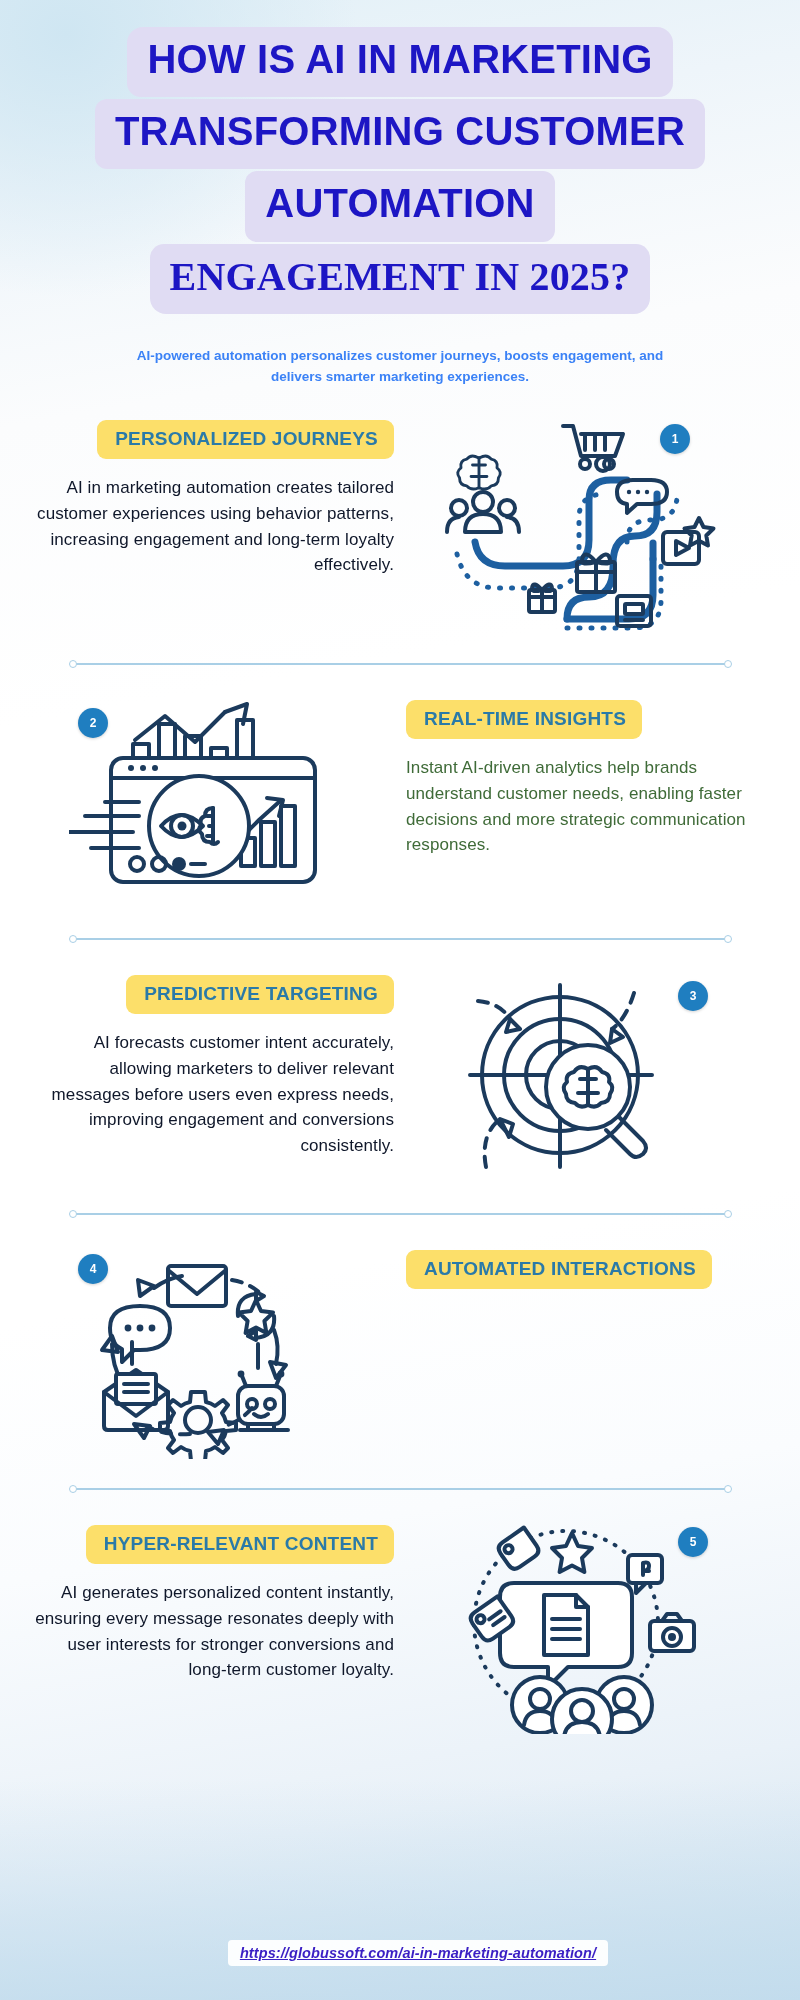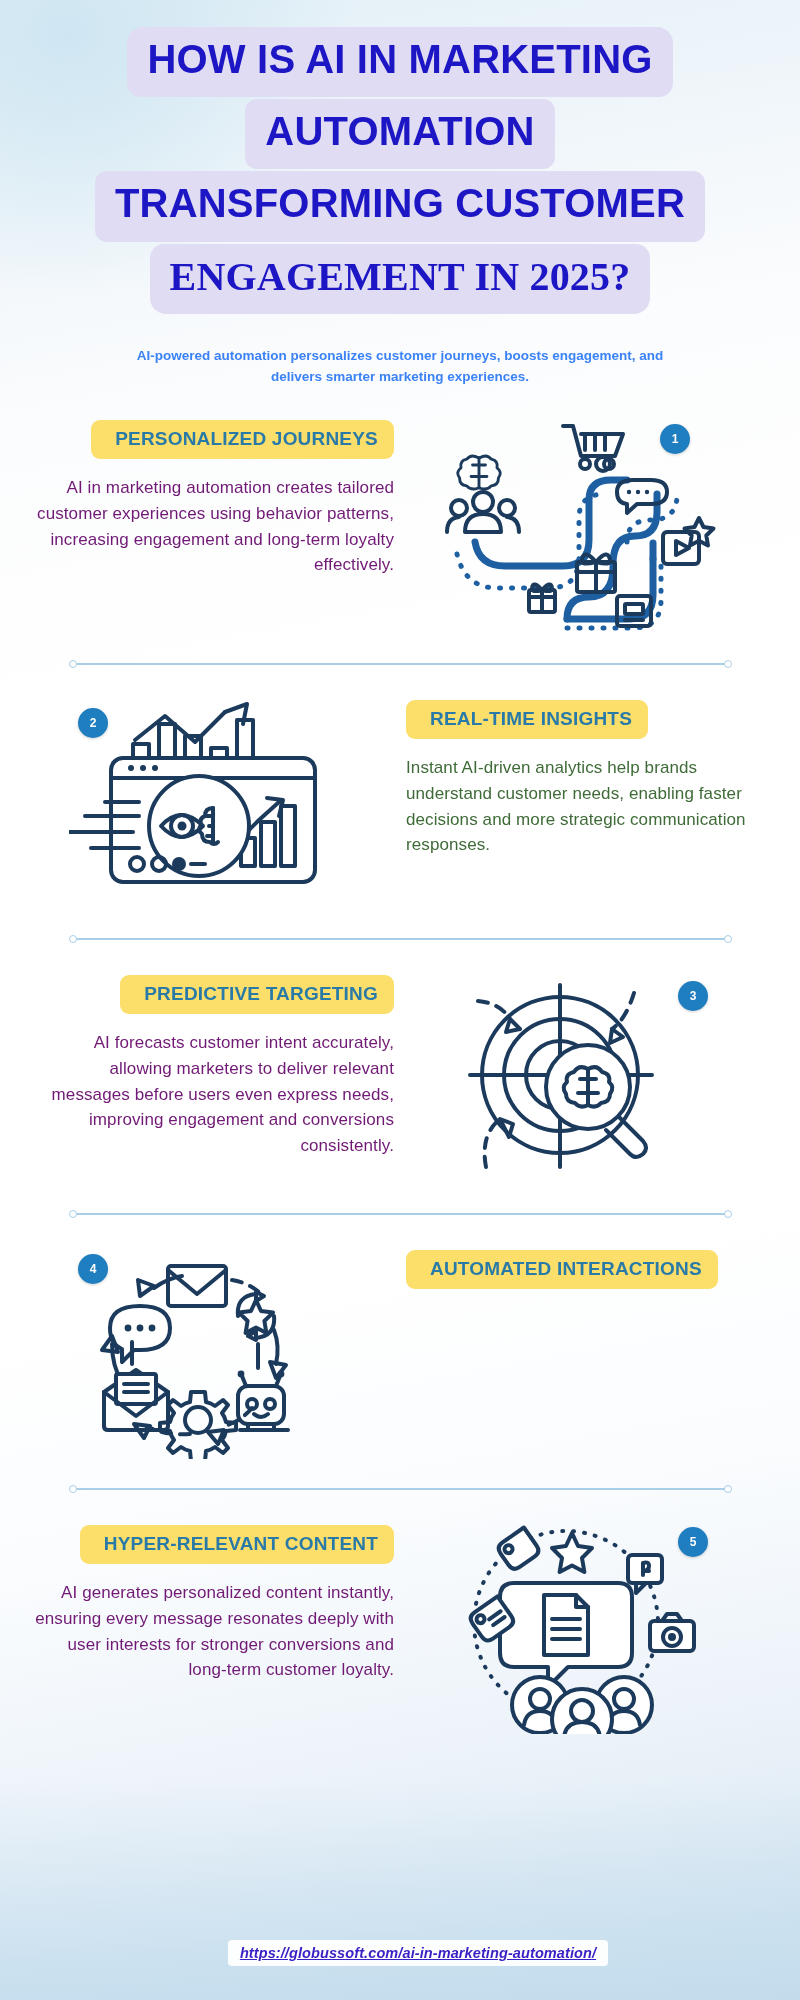--- a/index.html
+++ b/index.html
@@ -94,33 +94,33 @@
   .col-text { width: 360px; flex: 0 0 360px; padding-top: 6px; }
   .col-art  { width: 330px; flex: 0 0 330px; display: flex; justify-content: center; align-items: flex-start; }
 
   .heading-badge {
     display: inline-block;
     background: #fcdf6a;
     color: #2a7aa8;
     font-size: 19px;
     font-weight: 700;
     letter-spacing: .2px;
-    padding: 8px 16px 9px 24px;
+    padding: 8px 16px 9px 18px;
     border-radius: 9px;
     text-transform: uppercase;
     white-space: nowrap;
   }
 
   .body-text {
     margin-top: 16px;
     font-size: 17px;
     line-height: 1.52;
     letter-spacing: .1px;
   }
-  .body-text.red   { color: #701a75; text-align: right; }
+  .body-text.red   { color: #0f172a; text-align: right; }
   .body-text.green { color: #3f6b38; }
 
   .ta-right  { text-align: right; }
   .ta-left   { text-align: left; }
 
   .align-right  { display: flex; flex-direction: column; align-items: flex-end; }
   .align-left   { display: flex; flex-direction: column; align-items: flex-start; }
 
   
   .num-badge {
@@ -196,22 +196,22 @@
 </head>
 <body>
 
 <div class="bg-wash-tl"></div>
 <div class="bg-wash-br"></div>
 
 <div class="page">
 
   <div class="title-wrap">
     <div class="title-line-holder"><span class="title-line l1">HOW IS AI IN MARKETING</span></div>
+    <div class="title-line-holder"><span class="title-line l3">TRANSFORMING CUSTOMER</span></div>
     <div class="title-line-holder"><span class="title-line l2">AUTOMATION</span></div>
-    <div class="title-line-holder"><span class="title-line l3">TRANSFORMING CUSTOMER</span></div>
     <div class="title-line-holder"><span class="title-line l4">ENGAGEMENT IN 2025?</span></div>
   </div>
 
   <div class="subtitle">AI-powered automation personalizes customer journeys, boosts engagement, and delivers smarter marketing experiences.</div>
 
   <div class="section">
     <div class="num-badge" style="left:660px; top:10px;">1</div>
     <div class="section-inner">
       <div class="col-text align-right">
         <span class="heading-badge">PERSONALIZED JOURNEYS</span>

